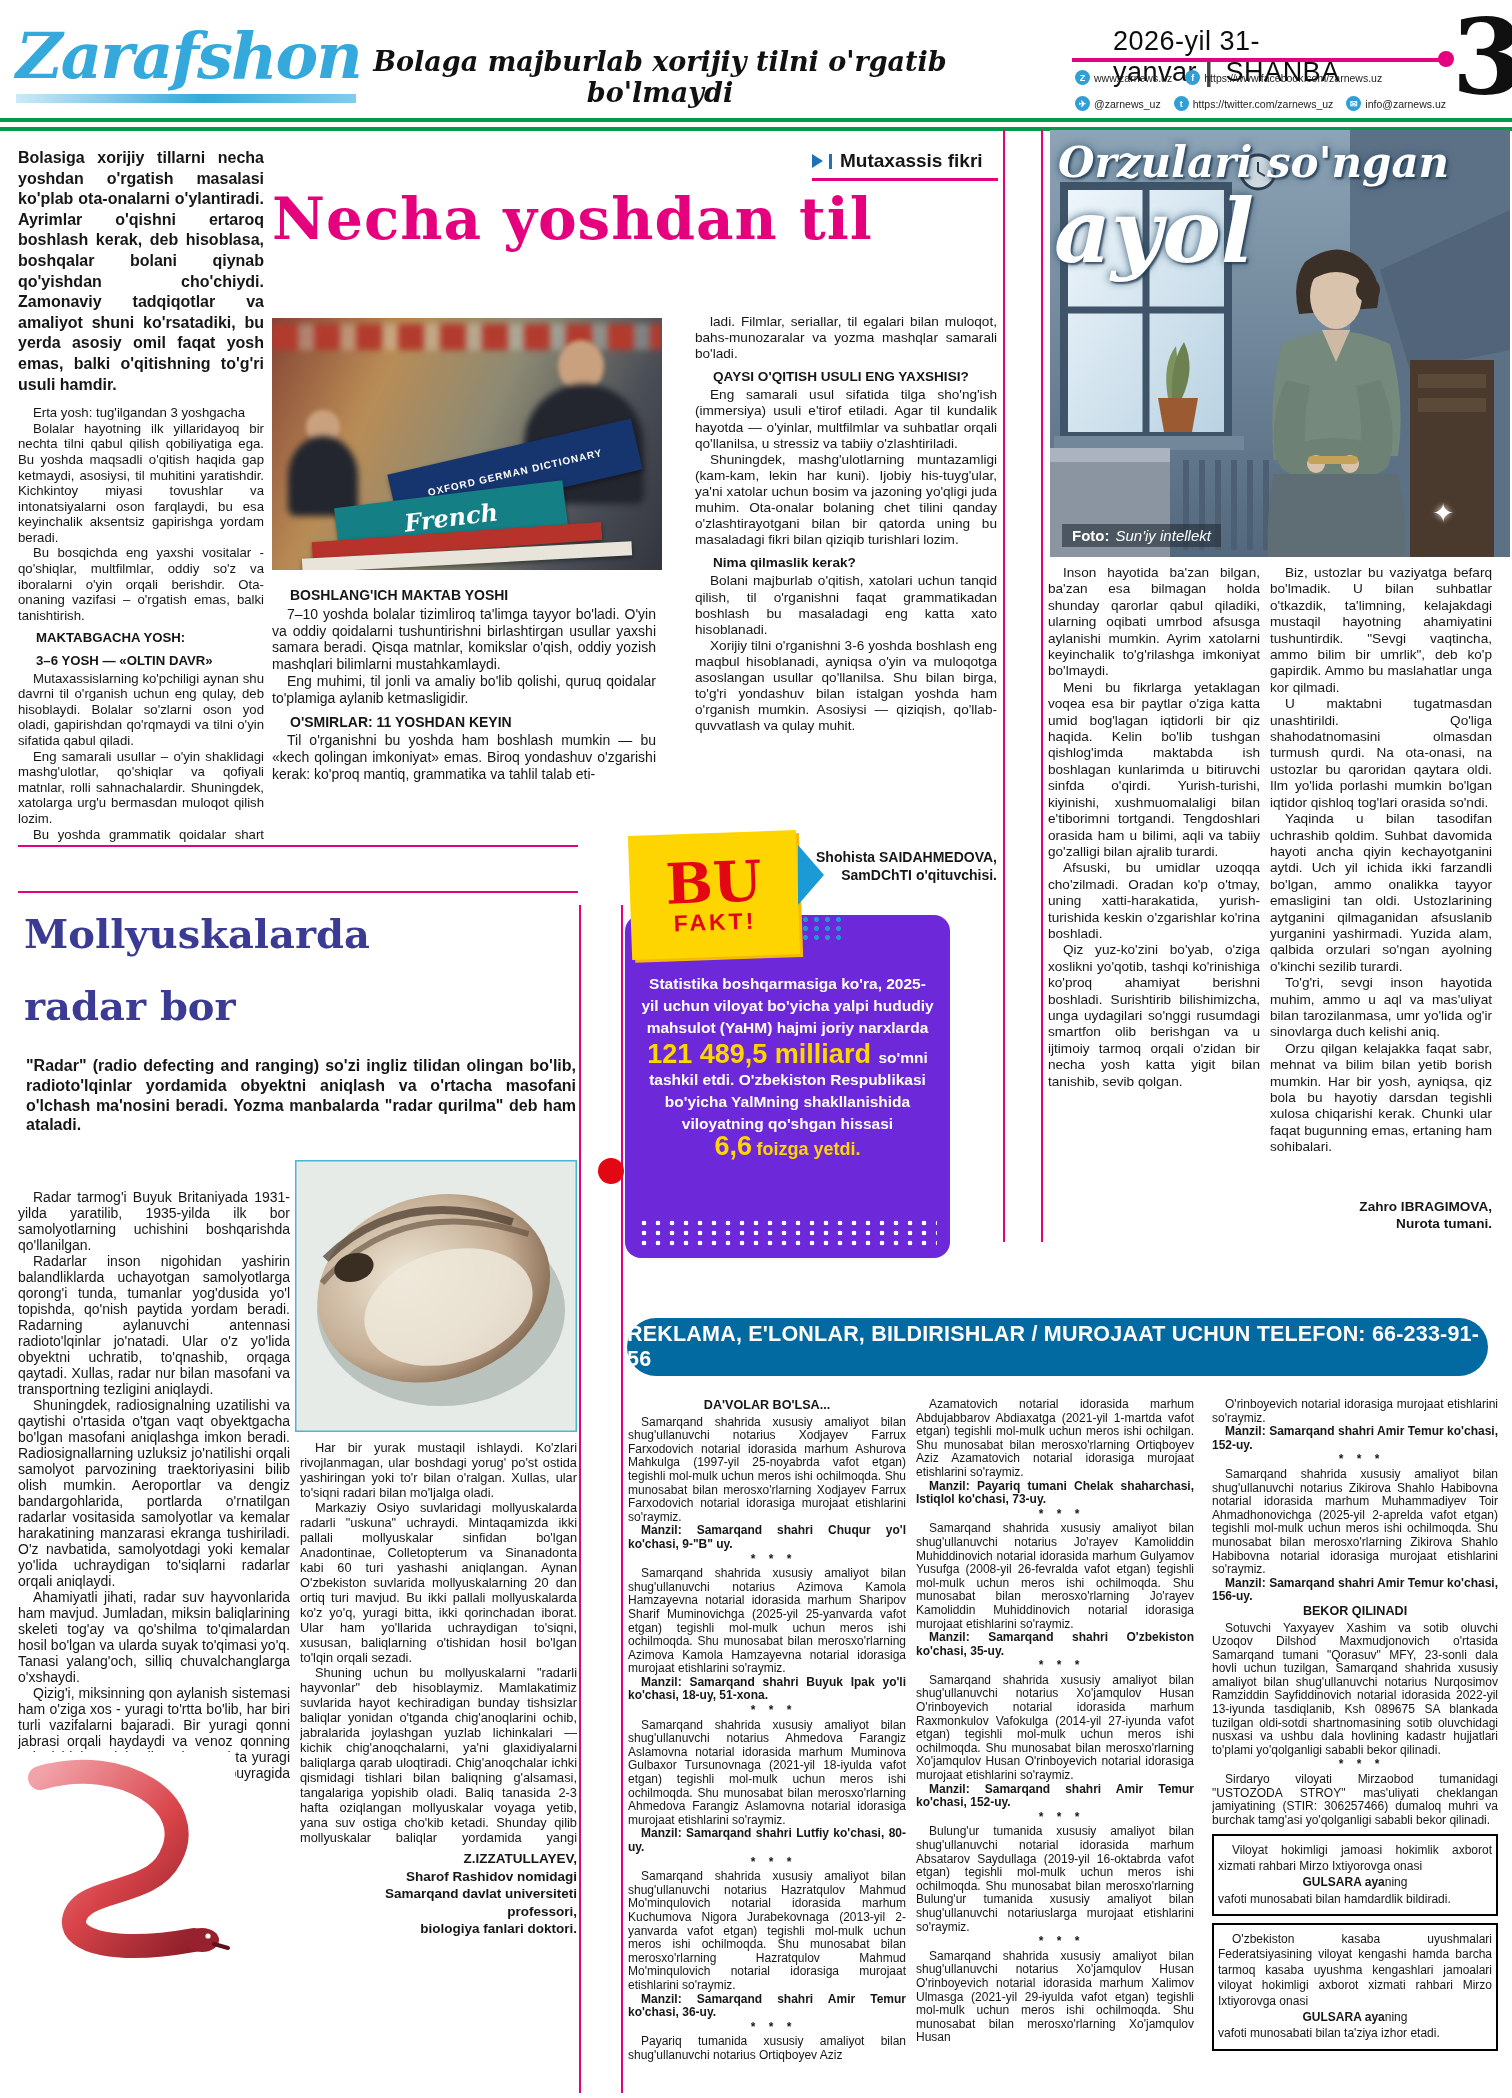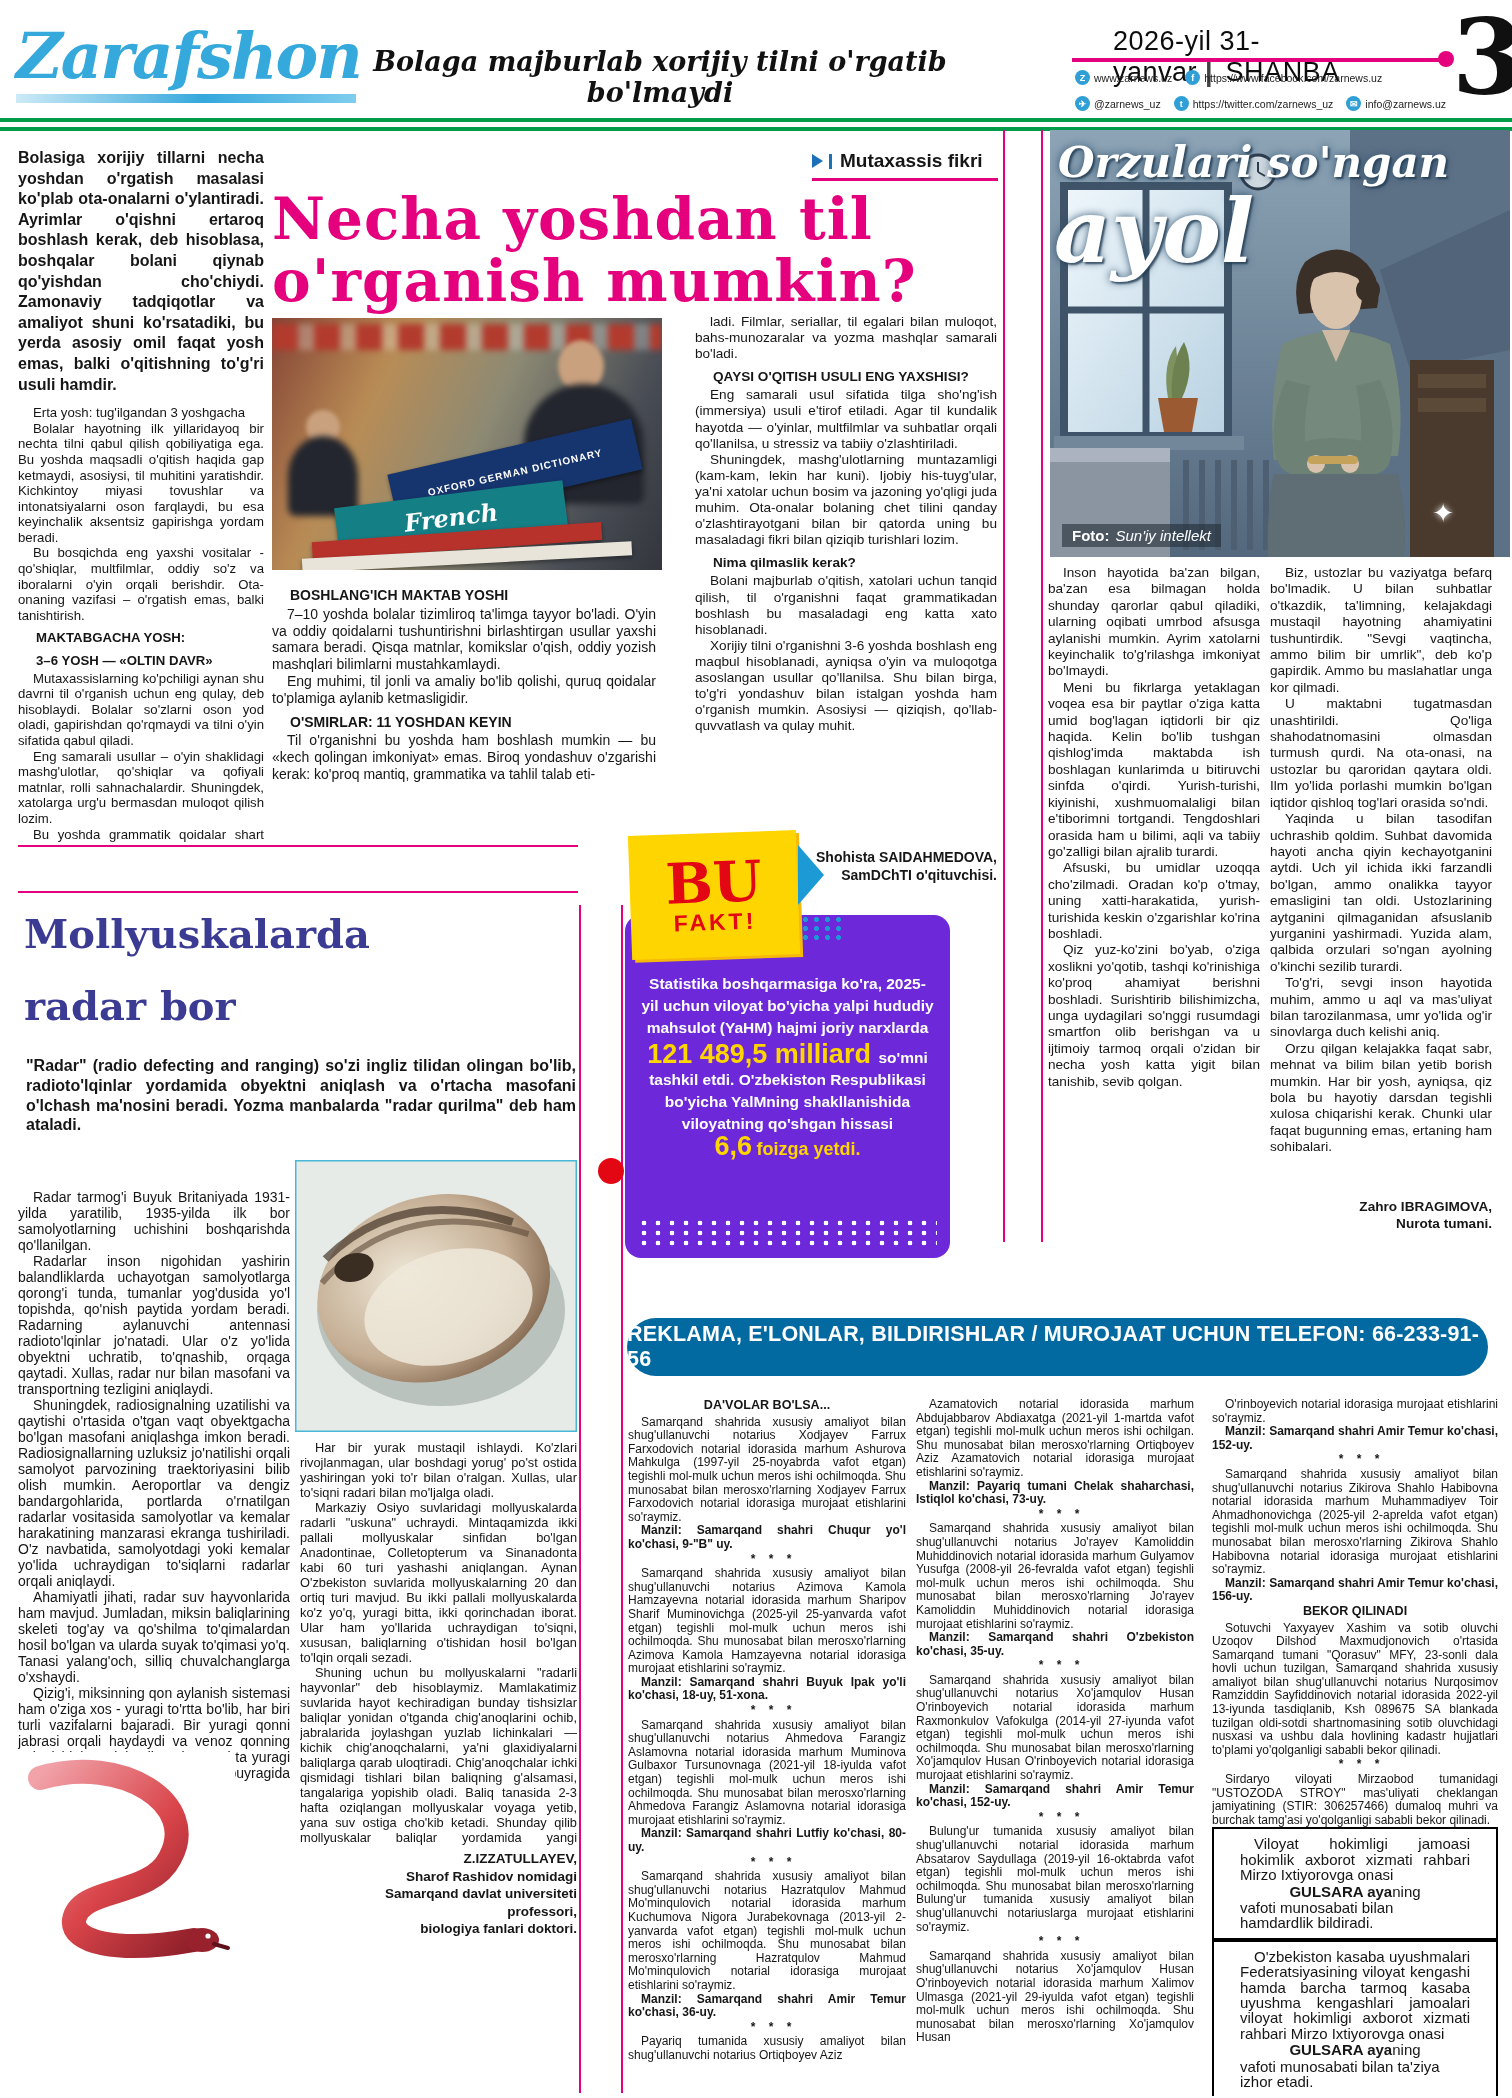--- a/index.html
+++ b/index.html
@@ -114,21 +114,21 @@
 
   
   .banner{left:627px;top:1318px;width:861px;height:58px;background:#0369a1;border-radius:29px;
       color:#fff;font-weight:bold;font-size:21.5px;display:flex;align-items:center;justify-content:center;
       letter-spacing:.2px}
   .clscol{font-size:12px;line-height:13.6px;overflow:hidden}
   .c1{left:628px;top:1398px;width:278px;height:698px}
   .c2{left:916px;top:1398px;width:278px;height:698px}
   .c3{left:1212px;top:1398px;width:286px;height:698px}
   .clscol .para{text-indent:13px}
-  .obit-box{border:2.5px solid #000;padding:7px 26px;font-size:15px;line-height:15.4px}
+  .obit-box{border:2.5px solid #000;padding:7px 4px;margin-top:7px;font-size:12px;line-height:15.4px}
   .ob-body{text-align:justify;text-indent:14px}
   .ob-name{text-align:center;margin:1px 0}
   .ob-close{text-align:left}
 </style>
 </head>
 <body>
 
 <div class="page">
 
   <div class="abs logo">Zarafshon</div>
@@ -180,21 +180,20 @@
   </div>
 
   <div class="abs kicker">
     <span class="k-tri"></span>
     <span class="k-bar"></span>
     <span>Mutaxassis fikri</span>
   </div>
 
   <div class="abs headline">
     <div>Necha yoshdan til</div>
-    <div>o'rganish mumkin?</div>
   </div>
 
   <div class="abs a1photo">
     <div class="blur"></div>
     <div class="band"></div>
     <div class="head" style="left:34px;top:92px;width:34px;height:34px"></div>
     <div class="kid" style="left:16px;top:118px;width:70px;height:80px"></div>
     <div class="head" style="left:286px;top:22px;width:46px;height:52px"></div>
     <div class="kid" style="left:252px;top:66px;width:120px;height:120px"></div>
     <div class="book oxford">

